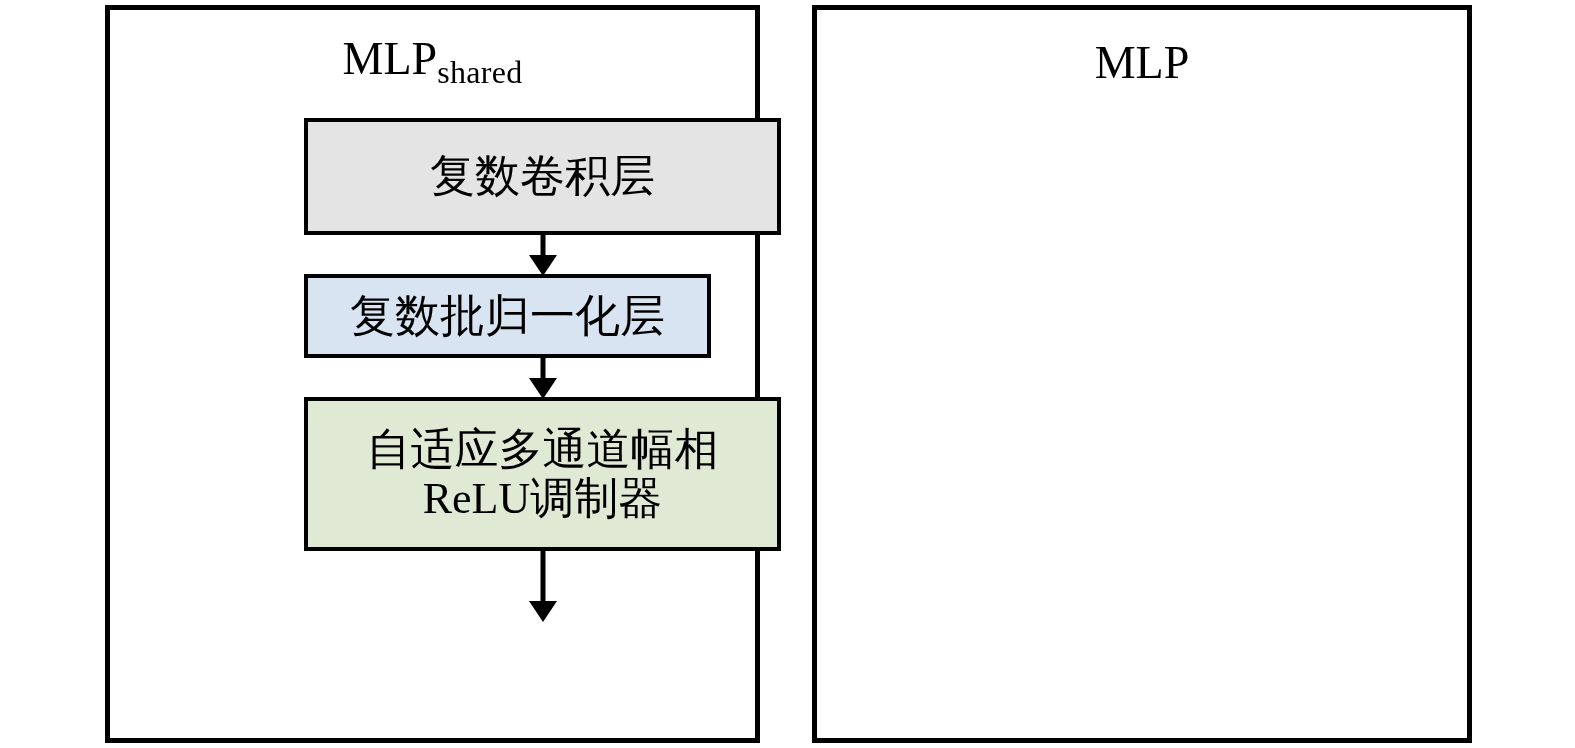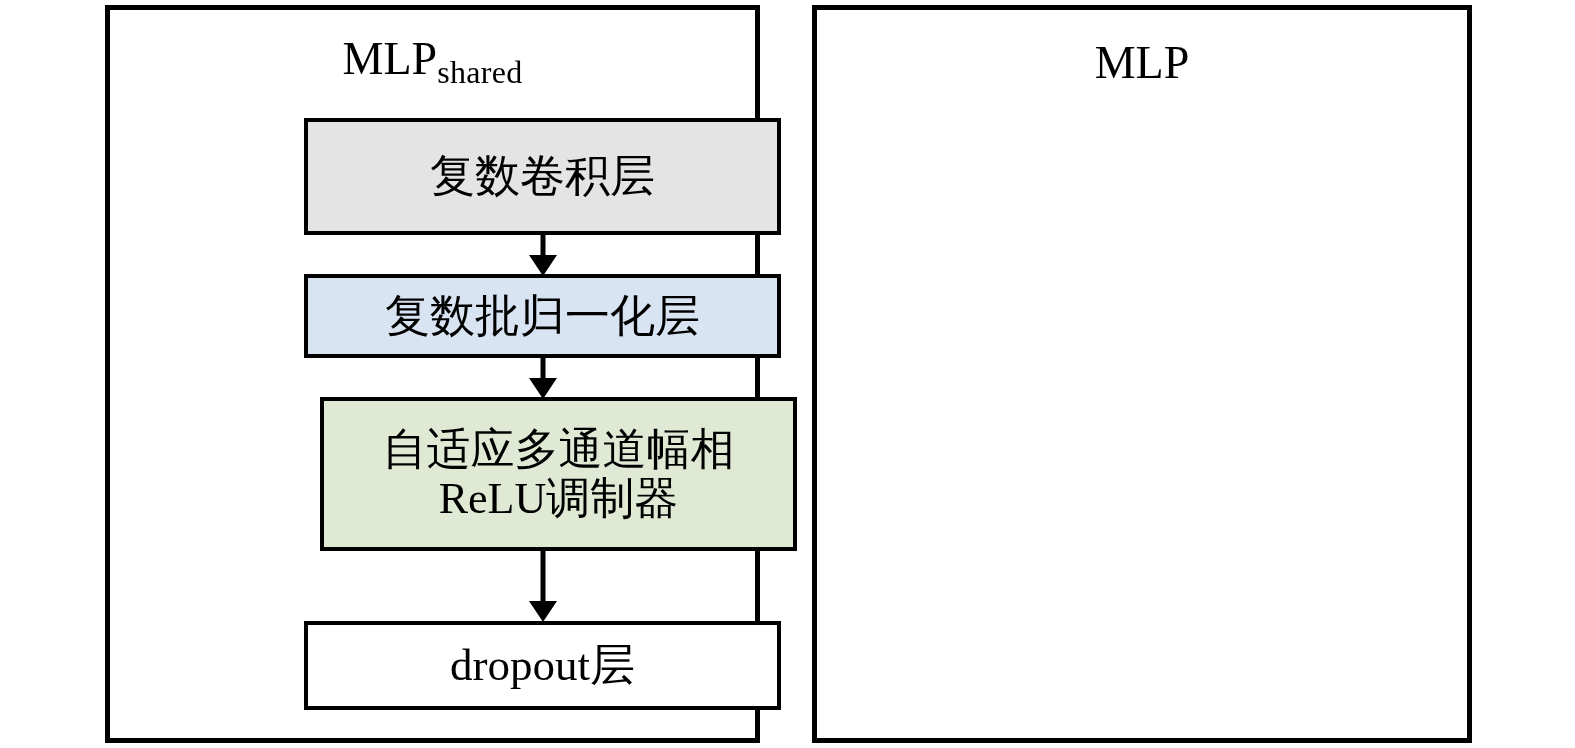--- a/index.html
+++ b/index.html
@@ -66,22 +66,22 @@
   }
   .fill-gray  { background: #e4e4e4; }
   .fill-blue  { background: #d8e4f1; }
   .fill-green { background: #dfe9d4; }
   .fill-white { background: #ffffff; }
 
   .two-line { font-size: 44px; line-height: 1.12; }
 
   
   #box-l1 { left: 194px; top: 108px; width: 477px; height: 117px; justify-content: center; }
-  #box-l2 { left: 194px; top: 264px; width: 477px; height: 84px;  }
-  #box-l3 { left: 194px; top: 387px; width: 477px; height: 154px; margin-left: 16px; }
+  #box-l2 { left: 194px; top: 264px; width: 407px; height: 84px;  }
+  #box-l3 { left: 194px; top: 387px; width: 477px; height: 154px; }
   #box-l4 { left: 194px; top: 611px; width: 477px; height: 89px;  }
 
   
   .arrow {
     position: absolute;
     display: block;
   }
 </style>
 </head>
 <body>
@@ -112,23 +112,20 @@
 
     <div class="layer-box fill-green two-line" id="box-l3">
       <span><span>自适应多通道幅相</span><br><span>ReLU调制器</span></span>
     </div>
 
     <svg class="arrow" style="left:415px; top:539px;" width="36" height="74" viewBox="0 0 36 74">
       <line x1="18" y1="0" x2="18" y2="56" stroke="#000000" stroke-width="5"></line>
       <polygon points="4,52 32,52 18,73" fill="#000000"></polygon>
     </svg>
 
-    <div class="layer-box fill-white" id="box-l4">
-      <span>dropout层</span>
-    </div>
   </div>
 
   <div class="panel" id="panel-right">
 
     <div class="panel-title" id="title-right"><span>MLP</span><span class="sub"></span></div>
 
   </div>
 
 </div>
 

